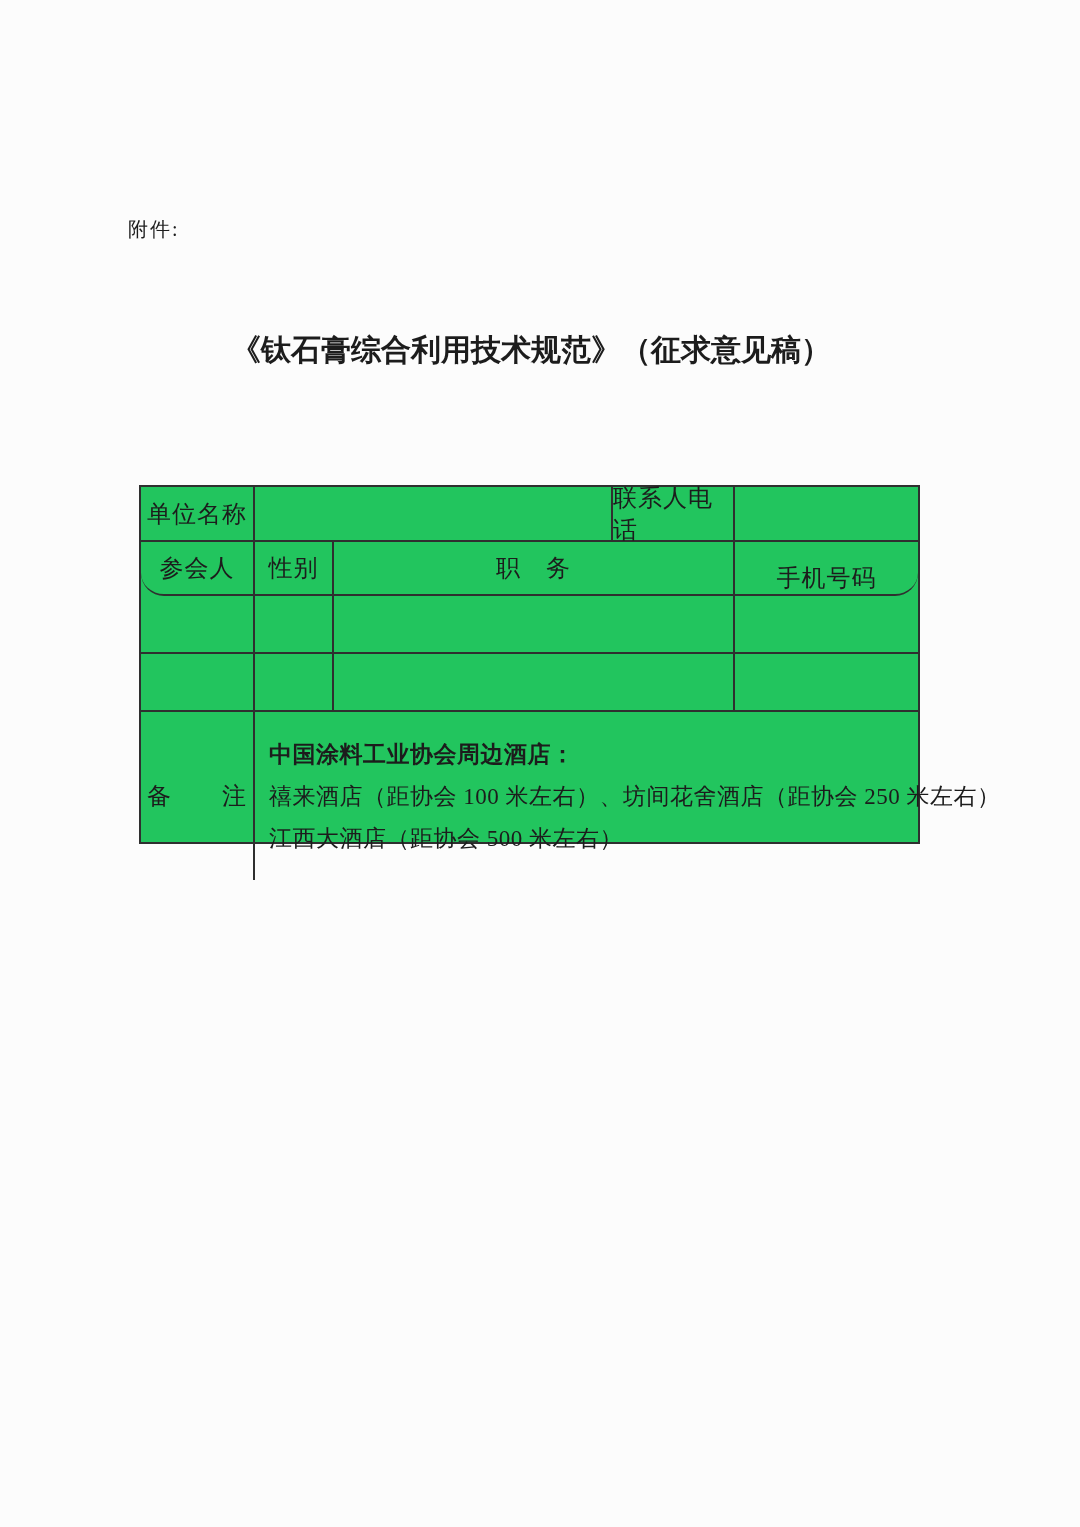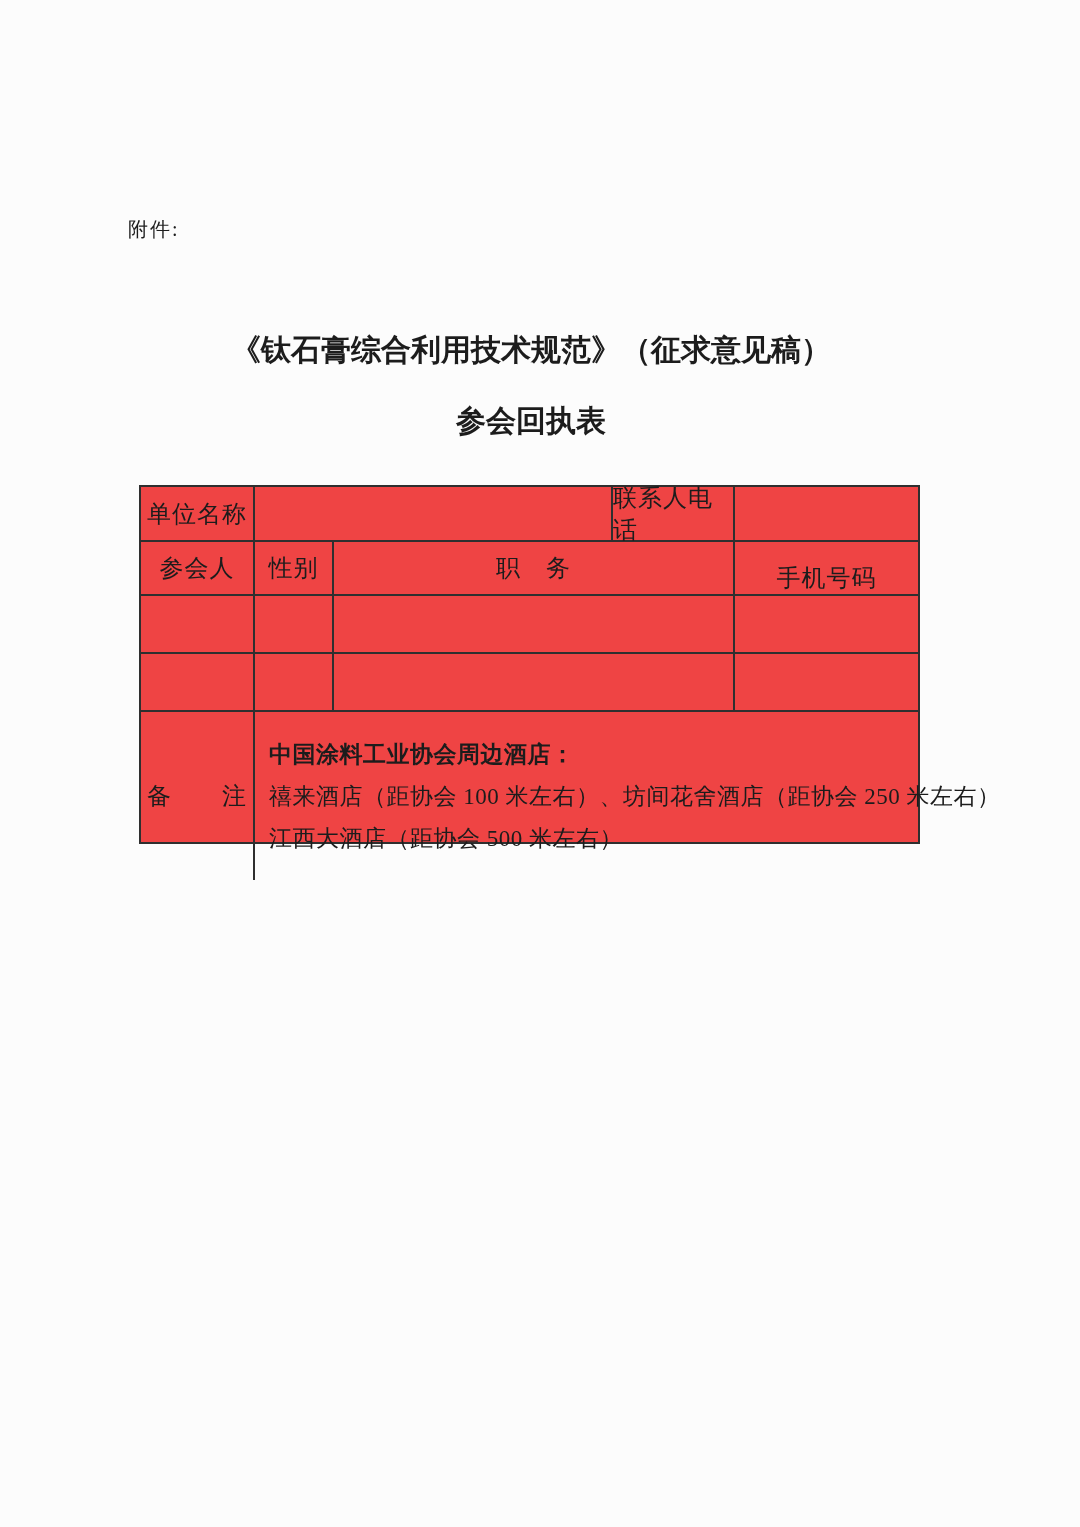--- a/index.html
+++ b/index.html
@@ -35,41 +35,41 @@
     margin-top: 25px;
   }
   .form-table {
     position: absolute;
     left: 139px; top: 485px;
     width: 781px; height: 359px;
     border: 2px solid #2f2f2f;
     box-sizing: border-box;
     display: flex;
     flex-direction: column;
-    background: #ef4444;
+    background: #22c55e;
   }
   .trow {
     display: flex;
     border-bottom: 2px solid #2f2f2f;
     box-sizing: border-box;
     flex: 0 0 auto;
   }
   .trow.last { border-bottom: none; flex: 1 1 auto; }
   .cell {
     border-right: 2px solid #2f2f2f;
     box-sizing: border-box;
     display: flex;
     align-items: center;
     justify-content: center;
     font-size: 24px;
     letter-spacing: 1px;
   }
   .cell.cell-last { border-right: none; flex: 1 1 auto; margin-top: 20px; }
   .r1 { height: 55px; }
-  .r2 { height: 54px; }
+  .r2 { height: 54px; border-radius: 23px; }
   .r3 { height: 58px; }
   .r4 { height: 58px; }
   .w-label1 { width: 114px; flex: 0 0 114px; }
   .w-unitval { width: 358px; flex: 0 0 358px; }
   .w-contact { width: 122px; flex: 0 0 122px; }
   .w-gender  { width: 79px;  flex: 0 0 79px; }
   .w-position{ width: 401px; flex: 0 0 401px; }
   .remarks-cell {
     flex-direction: column;
     align-items: flex-start;
@@ -83,21 +83,20 @@
 </style>
 </head>
 <body>
 
 <div class="page">
 
   <div class="attachment">附件:</div>
 
   <div class="titles">
     <div class="title-line">《钛石膏综合利用技术规范》（征求意见稿）</div>
-    <div class="title-line">参会回执表</div>
   </div>
 
   <div class="form-table">
 
     <div class="trow r1">
       <div class="cell w-label1">单位名称</div>
       <div class="cell w-unitval"></div>
       <div class="cell w-contact">联系人电话</div>
       <div class="cell cell-last"></div>
     </div>

